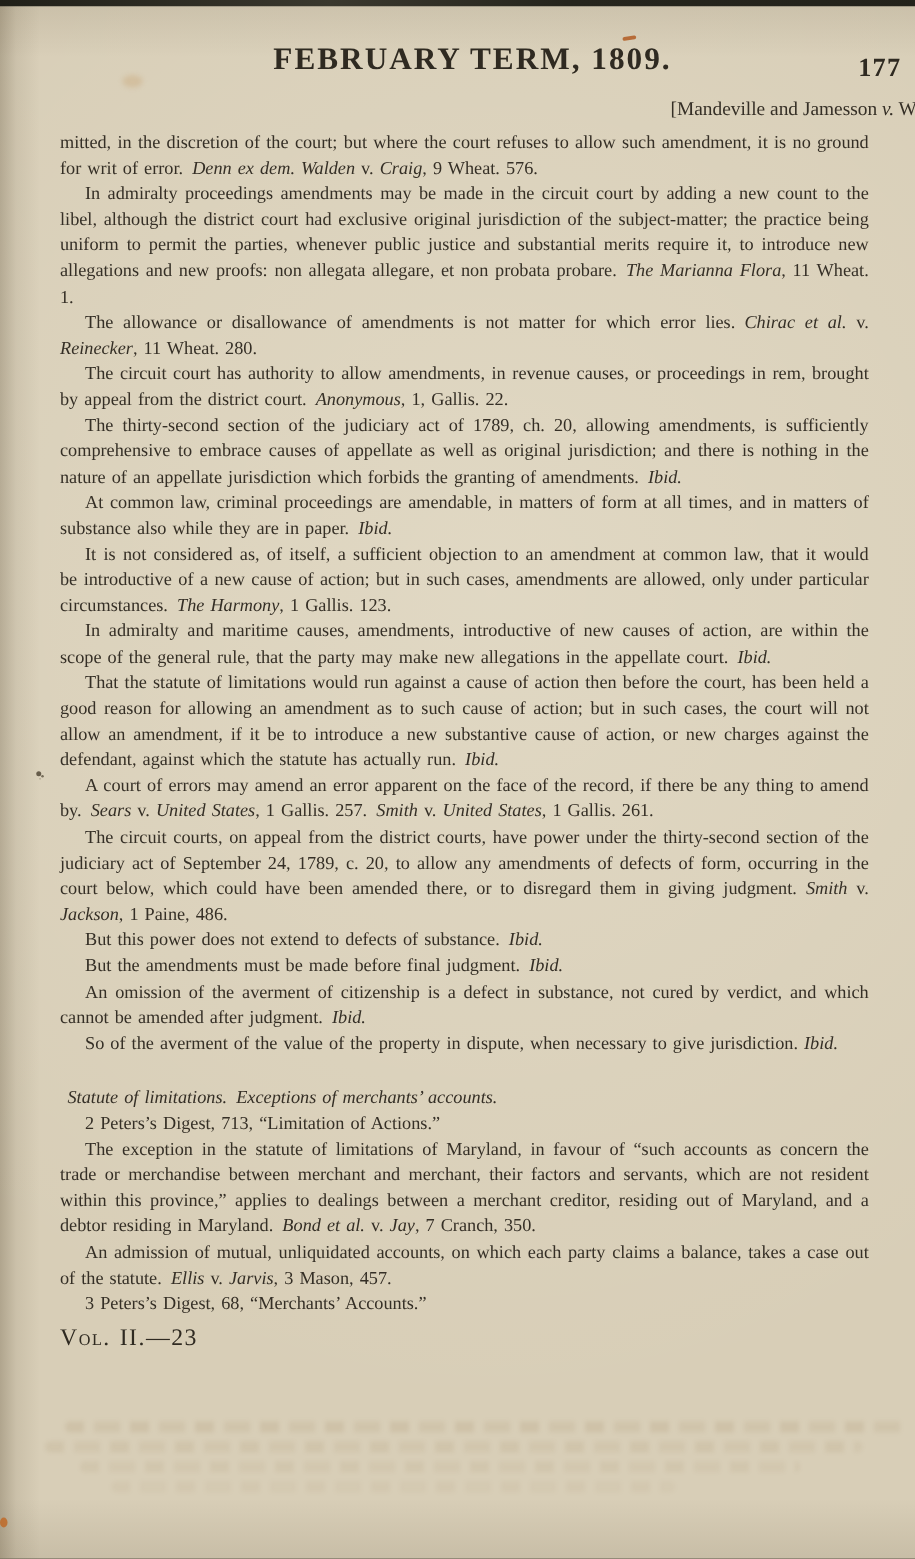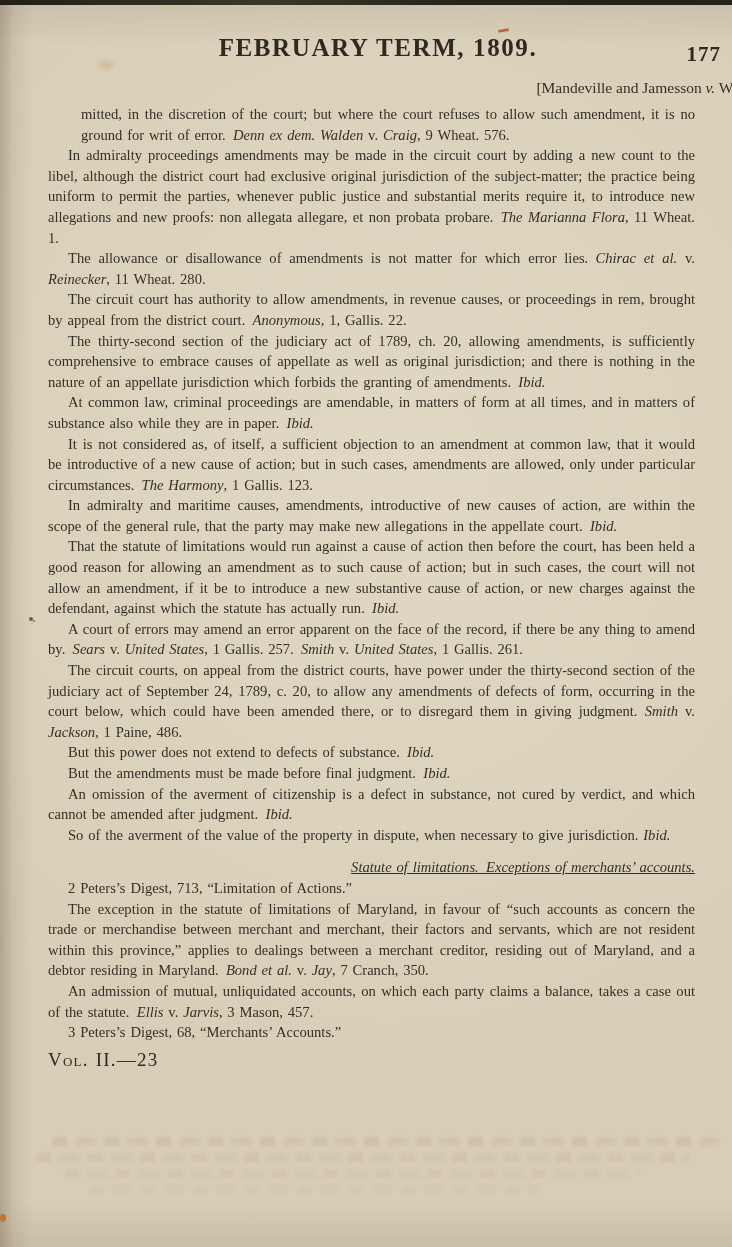--- a/index.html
+++ b/index.html
@@ -40,23 +40,23 @@
     position:absolute;top:79px;left:16px;width:100%;
     text-align:right;font-size:15.5px;color:#352f26;
   }
   .body{
     position:absolute;top:104px;left:48px;width:647px;
     font-size:14.6px;line-height:20.6px;
     text-align:justify;word-spacing:1.2px;
     color:#352f26;
   }
   .body p.blk{margin:0;text-indent:20px;}
-  .body p.continuation{text-indent:0;margin-left:33px;}
+  .body p.continuation{text-indent:0;}
   .body p.section-heading{
-    margin:12px 0 0 0;text-indent:6px;font-style:italic;text-align:right;text-decoration:underline;
+    margin:23px 0 0 0;text-indent:6px;font-style:italic;text-align:left;
   }
   .it{font-style:italic;}
   .footer-sig{
     margin-top:7px;
     font-variant:small-caps;
     font-size:19px;letter-spacing:1.2px;color:#2f2a21;
   }
   
   .ghost{position:absolute;left:34px;right:26px;top:1130px;opacity:.55;}
   .ghost .gl{

